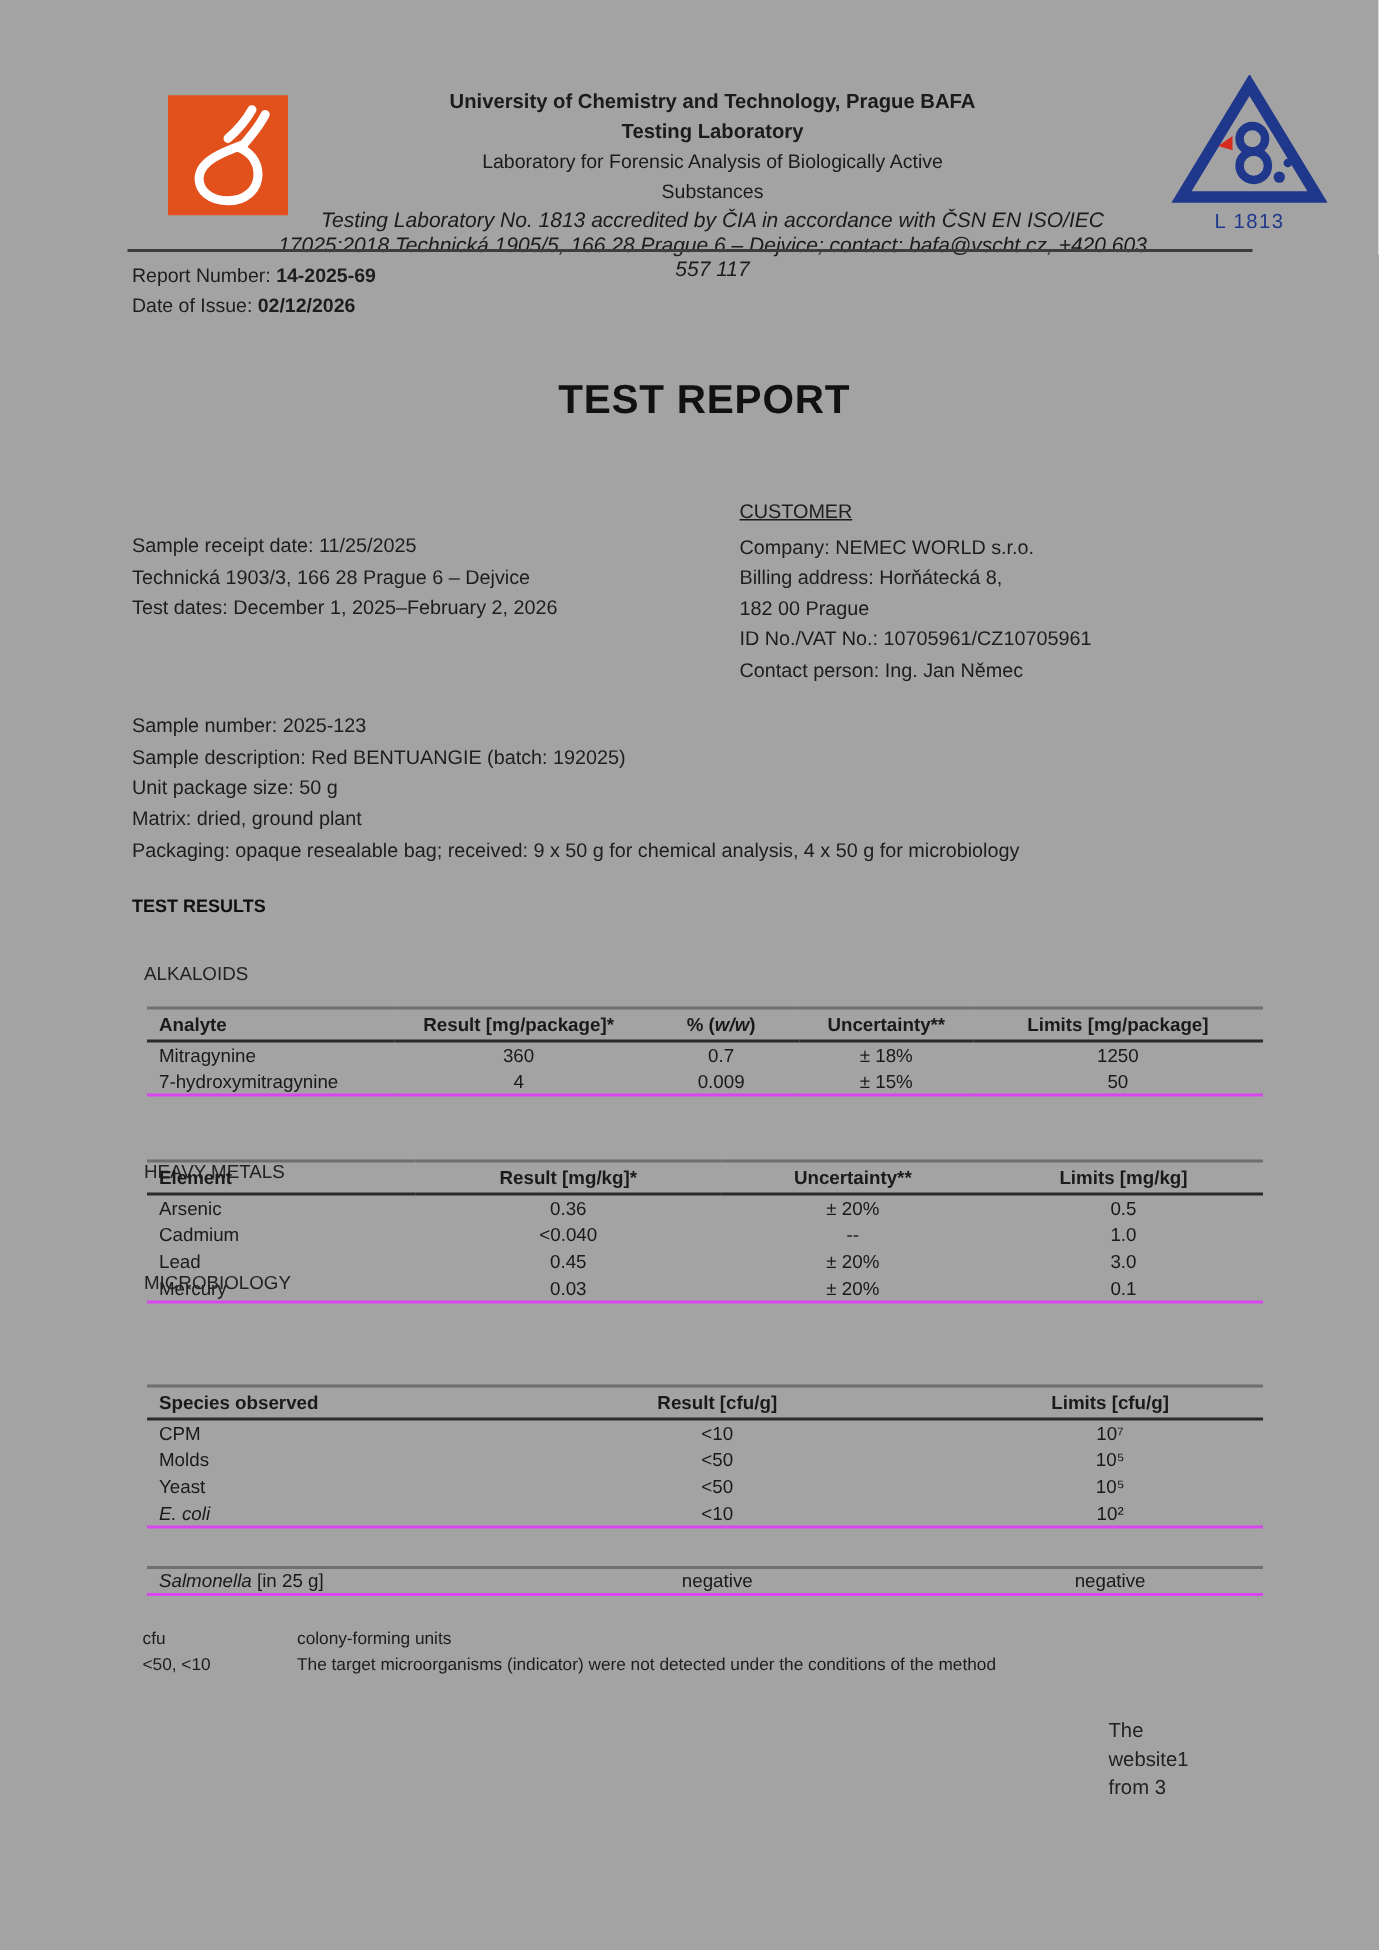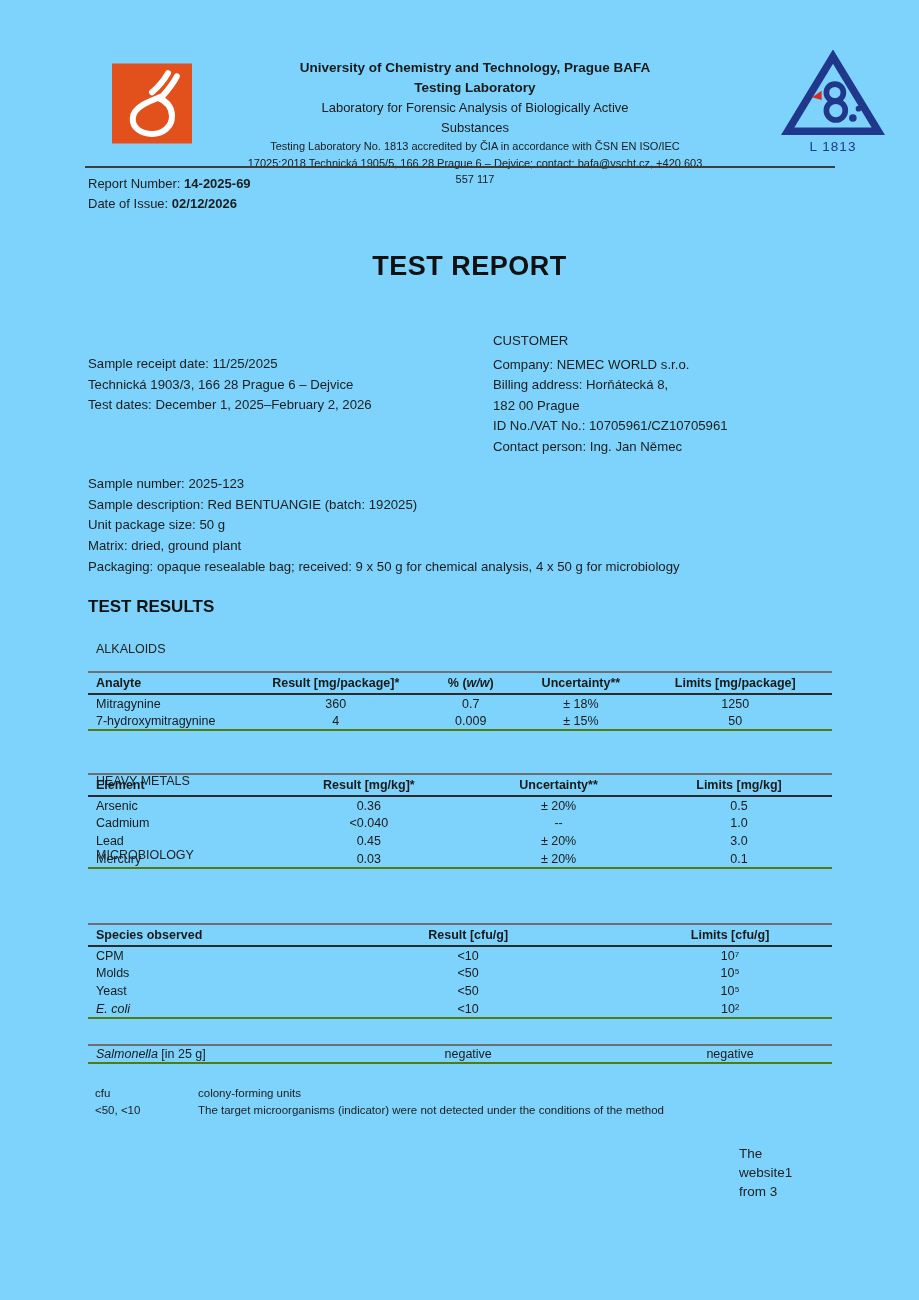--- a/index.html
+++ b/index.html
@@ -2,70 +2,71 @@
 <html><head>
 <meta charset="utf-8">
 <style>
   * { margin: 0; padding: 0; box-sizing: border-box; }
   html, body { background: #ffffff; }
   body { font-family: "Liberation Sans", sans-serif; color: #1d1d1d; }
   .page {
     position: relative;
     width: 919px;
     height: 1300px;
-    background: #7dd3fc;
+    background: #a3a3a3;
     overflow: hidden;
   }
   .abs { position: absolute; }
 
   
   .uct-logo { left: 112px; top: 62px; width: 80px; height: 83px; }
   .header-center {
     left: 185px; top: 58px; width: 580px;
     text-align: center; color: #1b1b1b;
   }
   .hc-bold   { font-size: 13.5px; font-weight: bold; line-height: 20px; }
   .hc-reg    { font-size: 13px; line-height: 20px; }
-  .hc-small  { font-size: 11px; line-height: 16.5px; }
+  .hc-small  { font-size: 14px; line-height: 16.5px; font-style: italic; }
   .cia-logo { left: 778px; top: 50px; width: 110px; text-align: center; }
   .cia-label { font-size: 13.5px; font-weight: normal; color: #20388C; margin-top: -2px; letter-spacing: 1px; }
   .header-rule { left: 85px; top: 166px; width: 750px; height: 0; border-top: 2px solid #3e3e3e; }
 
   .report-meta { left: 88px; top: 174px; font-size: 13px; line-height: 19.5px; }
   .report-meta b { font-weight: bold; }
 
   .report-title {
     left: 0; top: 251px; width: 919px;
     text-align: center; font-size: 27px; font-weight: bold; color: #111;
     letter-spacing: 0.5px;
     padding-left: 20px;
   }
 
   
   .info-left  { left: 88px;  top: 354px; font-size: 13.2px; line-height: 20.5px; }
   .info-right { left: 493px; top: 331px; font-size: 13.2px; line-height: 20.5px; }
-  .customer-heading { margin-bottom: 3px; }
+  .customer-heading { margin-bottom: 3px; text-decoration: underline; }
 
   .sample-block { left: 88px; top: 474px; font-size: 13.2px; line-height: 20.7px; }
 
-  .results-heading { left: 88px; top: 597px; font-size: 17px; font-weight: bold; color: #111; }
+  .results-heading { left: 88px; top: 597px; font-size: 12px; font-weight: bold; color: #111; }
   .section-label { font-size: 12.5px; color: #222; }
   .lbl-alkaloids    { left: 96px; top: 642px; }
   .lbl-heavymetals  { left: 96px; top: 750px; margin-top: 24px; }
   .lbl-microbiology { left: 96px; top: 848px; }
 
   
   table.report-table {
     border-collapse: collapse;
     table-layout: fixed;
     width: 744px;
     font-size: 12.5px;
     color: #1a1a1a;
     border-top: 2px solid #6f6f6f;
-    border-bottom: 2px solid #4d7c0f;
+    border-bottom: 2px solid #d946ef;
+    margin-left: 10px;
   }
   table.report-table thead tr { border-bottom: 2px solid #2b2b2b; }
   table.report-table th {
     font-weight: bold; text-align: center;
     padding: 3px 4px; height: 21px; vertical-align: middle;
   }
   table.report-table td {
     text-align: center; padding: 1px 4px; height: 18px; vertical-align: middle;
   }
   table.report-table th.cl, table.report-table td.cl { text-align: left; padding-left: 8px; }

